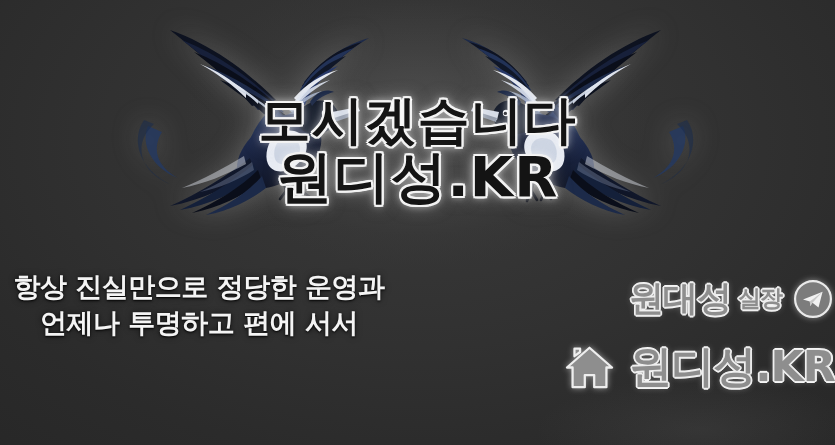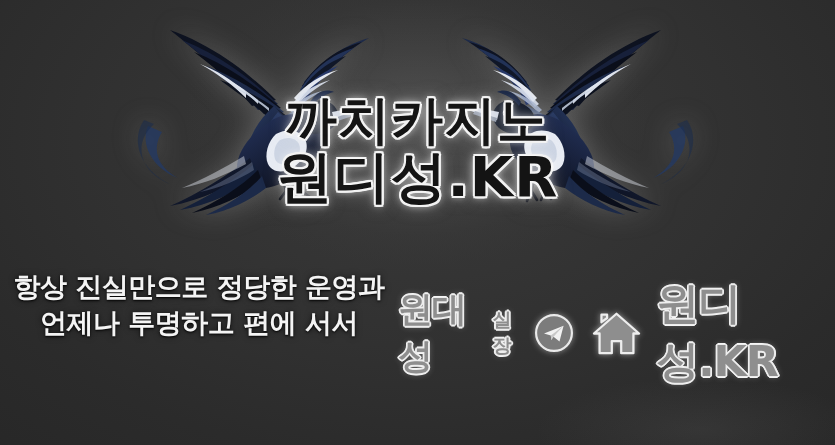--- a/index.html
+++ b/index.html
@@ -83,42 +83,43 @@
     color:#f4f4f4;
     letter-spacing:-0.5px;
     text-shadow:0 1px 2px rgba(0,0,0,0.9), 0 0 6px rgba(0,0,0,0.6);
   }
 
   
   #contact{
     width:437px;
     padding-top:30px;
     display:flex;
-    align-items:center;
+    flex-direction:column;
+    align-items:flex-end;
     gap:16px;
   }
 
   .contact-row{
     display:flex;align-items:center;justify-content:center;
     gap:9px;
   }
 
   .kr-out{
     font-family:"DejaVu Sans","Liberation Sans",sans-serif;
     font-weight:700;
     color:#8e8e8e;
     text-shadow:
       -1.3px -1.3px 0 #ededed, 1.3px -1.3px 0 #ededed,
       -1.3px  1.3px 0 #ededed, 1.3px  1.3px 0 #ededed,
       -1.8px 0 0 #f5f5f5, 1.8px 0 0 #f5f5f5,
       0 -1.8px 0 #f5f5f5, 0 1.8px 0 #f5f5f5,
       0 0 7px rgba(255,255,255,0.45);
   }
   #manager-name{font-size:35px;letter-spacing:-1px;}
-  #manager-role{font-size:19px;letter-spacing:-1px;margin-left:-2px;}
+  #manager-role{font-size:23px;letter-spacing:-1px;margin-left:-2px;}
   #telegram-id{font-size:33px;letter-spacing:0.5px;}
   #site-domain{font-size:43px;letter-spacing:-1px;}
 
   .tg-icon{
     width:40px;height:40px;flex:none;margin:0 2px;
     filter:drop-shadow(0 0 3px rgba(255,255,255,0.45));
   }
   .home-icon{
     width:49px;height:47px;flex:none;margin-right:6px;
     filter:drop-shadow(0 0 3px rgba(255,255,255,0.5));
@@ -303,21 +304,21 @@
           <path d="M174 182 L178 193"></path>
           <path d="M174 182 L184 189"></path>
           <path d="M156 168 L160 183"></path>
           <path d="M160 183 L154 191"></path>
           <path d="M160 183 L164 192"></path>
         </g>
       </svg>
     </div>
 
     <div id="brand">
-      <span class="brand-line" id="brand-line-1">까치카지노</span>
+      <span class="brand-line" id="brand-line-1">모시겠습니다</span>
       <span class="brand-line" id="brand-line-2">원디성.KR</span>
     </div>
   </div>
 
   <div id="lower">
 
     <div id="slogan">
       <span class="slogan-line">항상 진실만으로 정당한 운영과</span>
       <span class="slogan-line">언제나 투명하고 편에 서서</span>
     </div>

